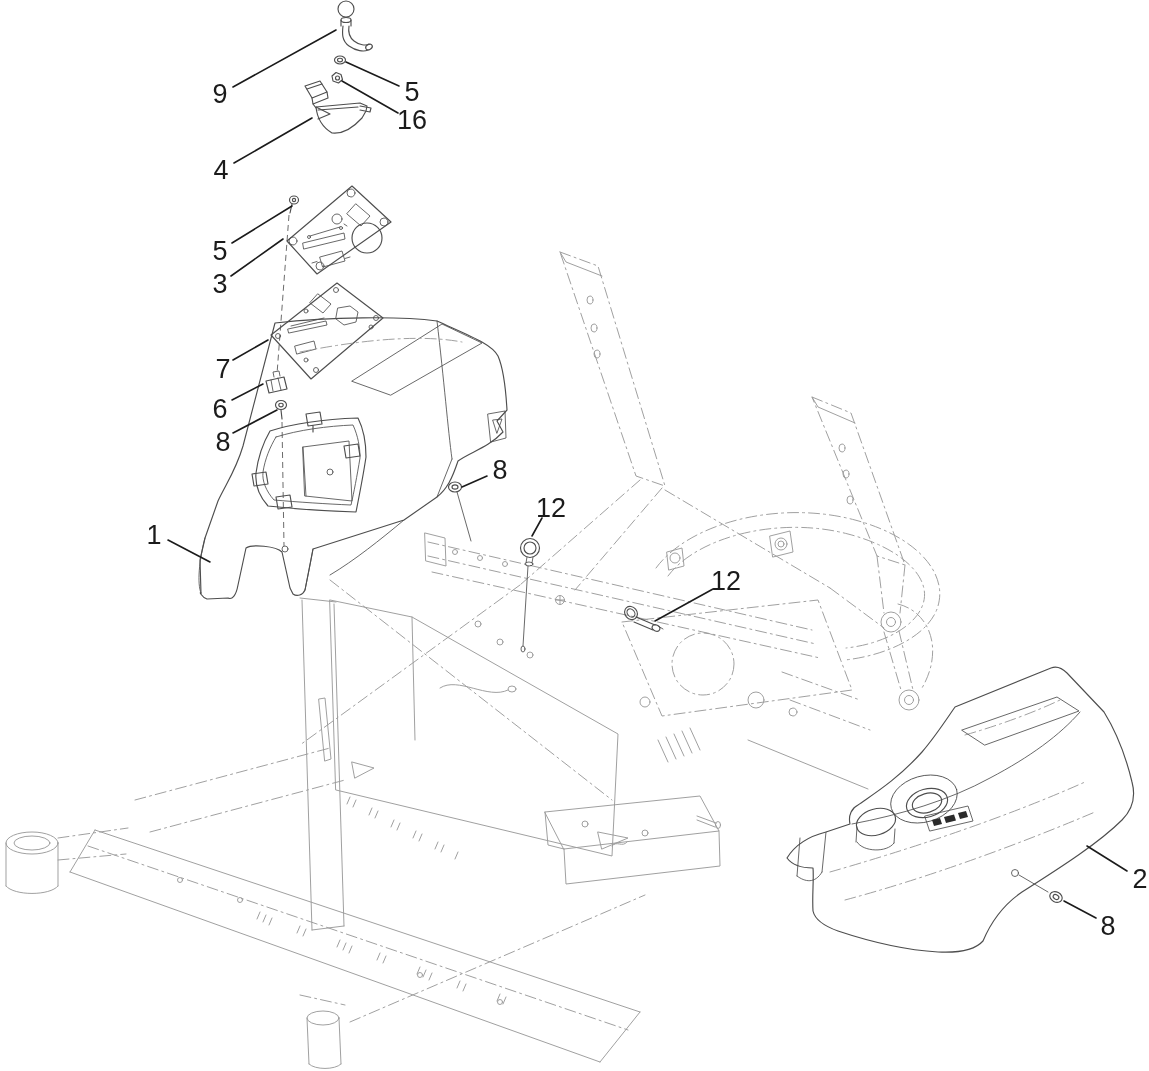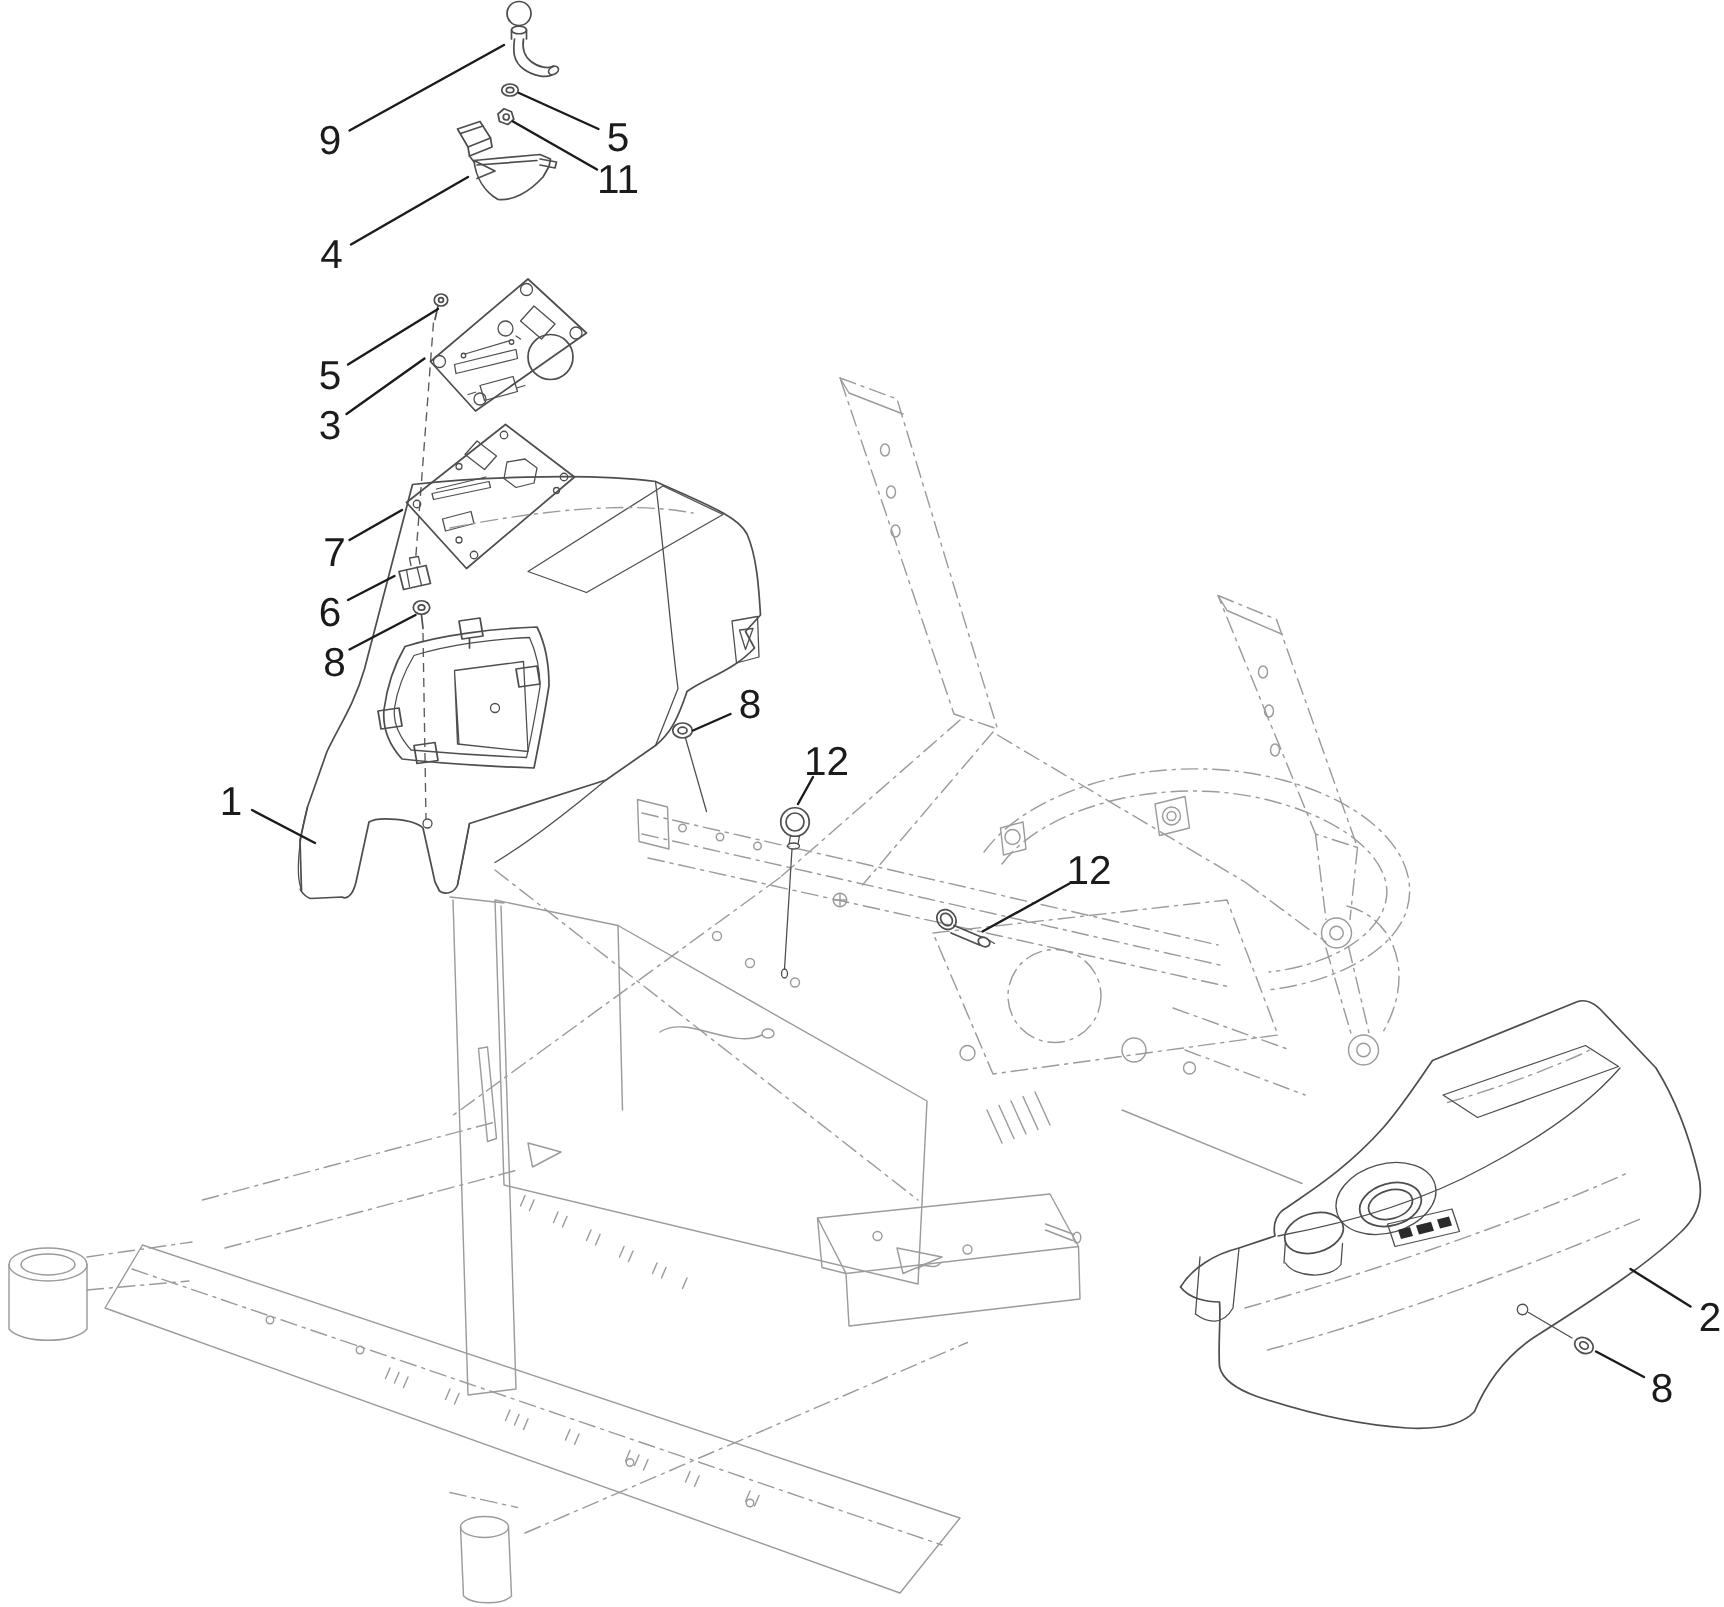--- a/index.html
+++ b/index.html
@@ -319,21 +319,21 @@
     <path class="ink" d="M487,476 L462,487"></path>
     <path class="ink" d="M542,518 L532,536"></path>
     <path class="ink" d="M713,589 L655,621"></path>
     <path class="ink" d="M1127,871 L1087,846"></path>
     <path class="ink" d="M1096,918 L1064,901"></path>
   </g>
 </svg>
 
   <div class="callout" style="left:220px;top:94px">9</div>
   <div class="callout" style="left:412px;top:92px">5</div>
-  <div class="callout" style="left:412px;top:120px">11</div>
+  <div class="callout" style="left:412px;top:120px">16</div>
   <div class="callout" style="left:221px;top:170px">4</div>
   <div class="callout" style="left:220px;top:251px">5</div>
   <div class="callout" style="left:220px;top:284px">3</div>
   <div class="callout" style="left:223px;top:369px">7</div>
   <div class="callout" style="left:220px;top:409px">6</div>
   <div class="callout" style="left:223px;top:442px">8</div>
   <div class="callout" style="left:154px;top:535px">1</div>
   <div class="callout" style="left:500px;top:470px">8</div>
   <div class="callout" style="left:551px;top:508px">12</div>
   <div class="callout" style="left:726px;top:581px">12</div>

